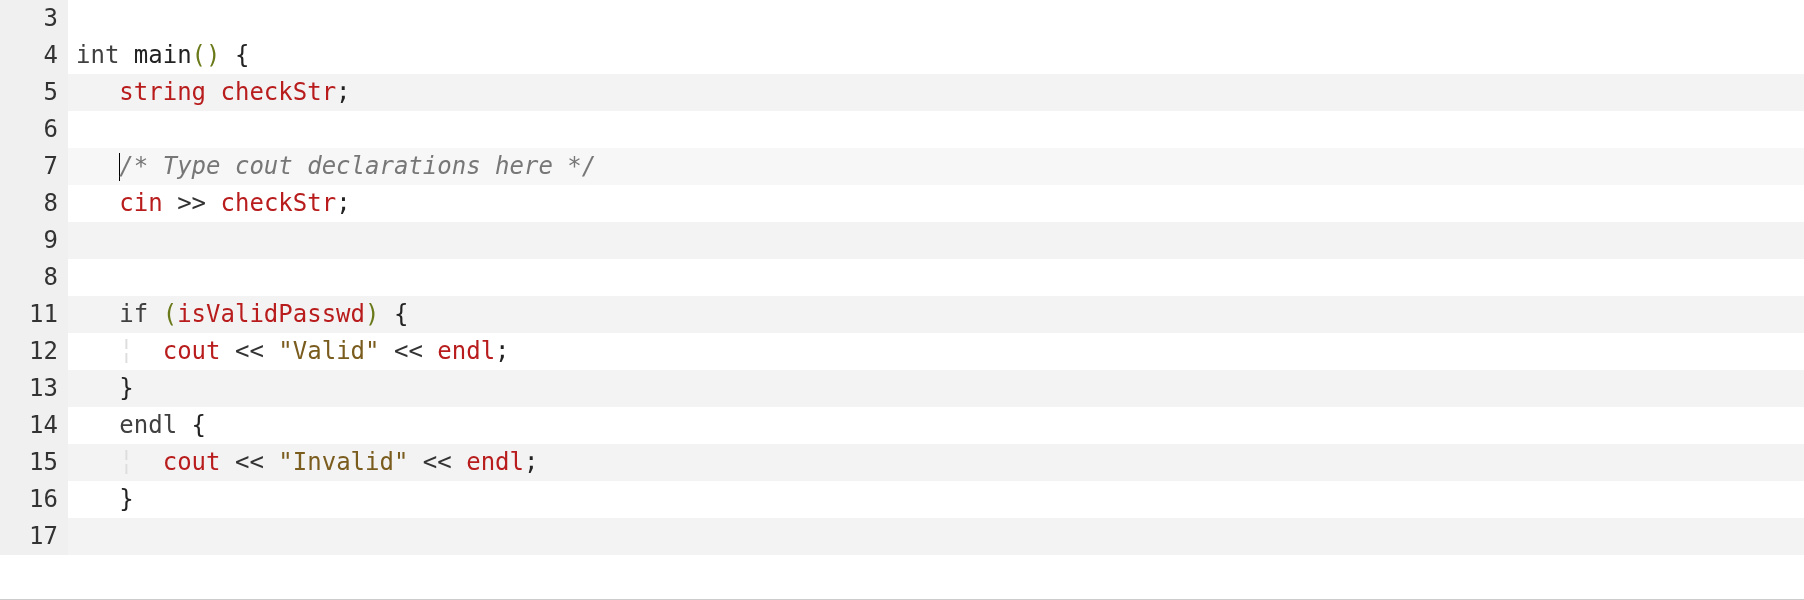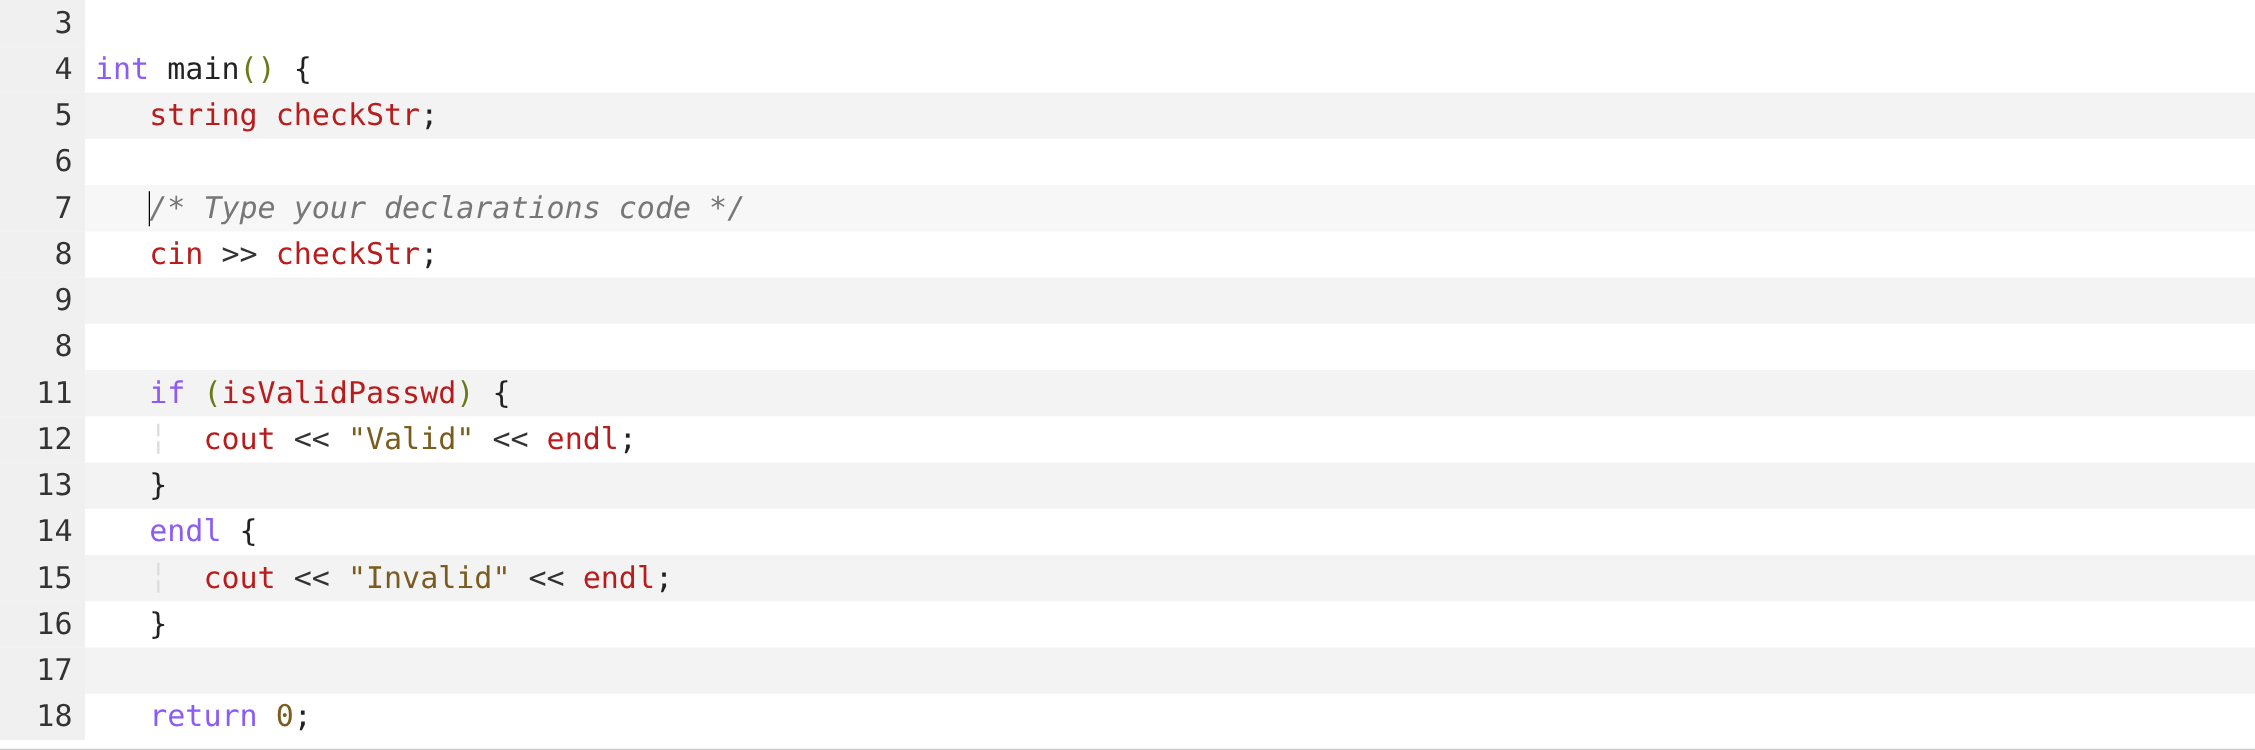--- a/index.html
+++ b/index.html
@@ -42,21 +42,21 @@
   }
   .code {
     padding-left: 8px;
     white-space: pre;
     color: #222;
     flex: 1;
   }
   .line.current .code {
     background: #f7f7f7;
   }
-  .kw { color: #8b5cf6; }
+  .kw { color: #404040; }
   .fn { color: #222; text-align: center; }
   .paren { color: #6a7a1a; }
   .brace { color: #222; }
   .op { color: #333; }
   .comment { color: #777; font-style: italic; }
   .str { color: #7a5c1e; }
   .num { color: #7a5c1e; }
   .ident { color: #b91c1c; }
   .cursor {
     display: inline-block;
@@ -85,21 +85,21 @@
     <div class="line highlighted">
       <div class="gutter">5</div>
       <div class="code"><span>   </span><span class="ident">string</span><span> </span><span class="ident">checkStr</span><span>;</span></div>
     </div>
     <div class="line">
       <div class="gutter">6</div>
       <div class="code"><span>   </span></div>
     </div>
     <div class="line highlighted current">
       <div class="gutter">7</div>
-      <div class="code"><span>   </span><span class="cursor"></span><span class="comment">/* Type your declarations code */</span></div>
+      <div class="code"><span>   </span><span class="cursor"></span><span class="comment">/* Type cout declarations here */</span></div>
     </div>
     <div class="line">
       <div class="gutter">8</div>
       <div class="code"><span>   </span><span class="ident">cin</span><span> </span><span class="op">&gt;&gt;</span><span> </span><span class="ident">checkStr</span><span>;</span></div>
     </div>
     <div class="line highlighted">
       <div class="gutter">9</div>
       <div class="code"><span>   </span></div>
     </div>
     <div class="line">
@@ -127,17 +127,13 @@
       <div class="code"><span>   </span><span class="indent-guide">╎</span><span>  </span><span class="ident">cout</span><span> </span><span class="op">&lt;&lt;</span><span> </span><span class="str">"Invalid"</span><span> </span><span class="op">&lt;&lt;</span><span> </span><span class="ident">endl</span><span>;</span></div>
     </div>
     <div class="line">
       <div class="gutter">16</div>
       <div class="code"><span>   </span><span class="brace">}</span></div>
     </div>
     <div class="line highlighted">
       <div class="gutter">17</div>
       <div class="code"></div>
     </div>
-    <div class="line">
-      <div class="gutter">18</div>
-      <div class="code"><span>   </span><span class="kw">return</span><span> </span><span class="num">0</span><span>;</span></div>
-    </div>
   </div>
 
 </body></html>

